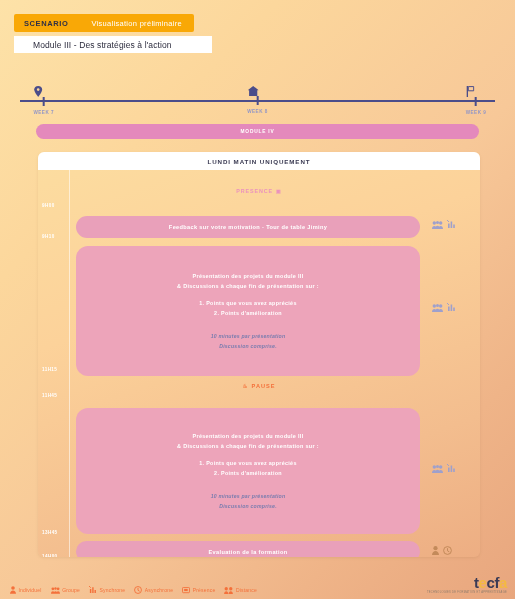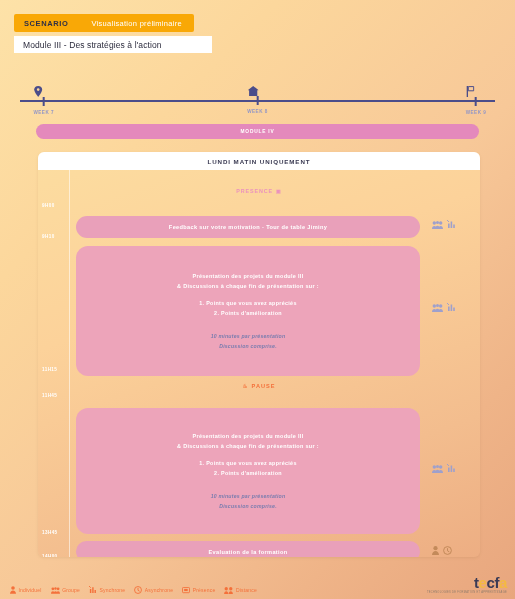--- a/index.html
+++ b/index.html
@@ -33,21 +33,21 @@
     padding: 16px 12px;
     font-size: 7.5px; letter-spacing: .3px;
     color: #ffffff;
   }
 
   .title-field {
     position: absolute; left: 14px; top: 36px;
     width: 198px; height: 17px;
     background: #ffffff;
     display: flex; align-items: center;
-    padding: 0 9px;
+    padding: 0 19px;
     font-size: 8.5px; color: #2b2b3d; letter-spacing: .1px;
   }
 
   
   .timeline {
     position: absolute; left: 20px; top: 86px;
     width: 475px; height: 36px;
   }
   .tl-line {
     position: absolute; left: 0; top: 14px;

